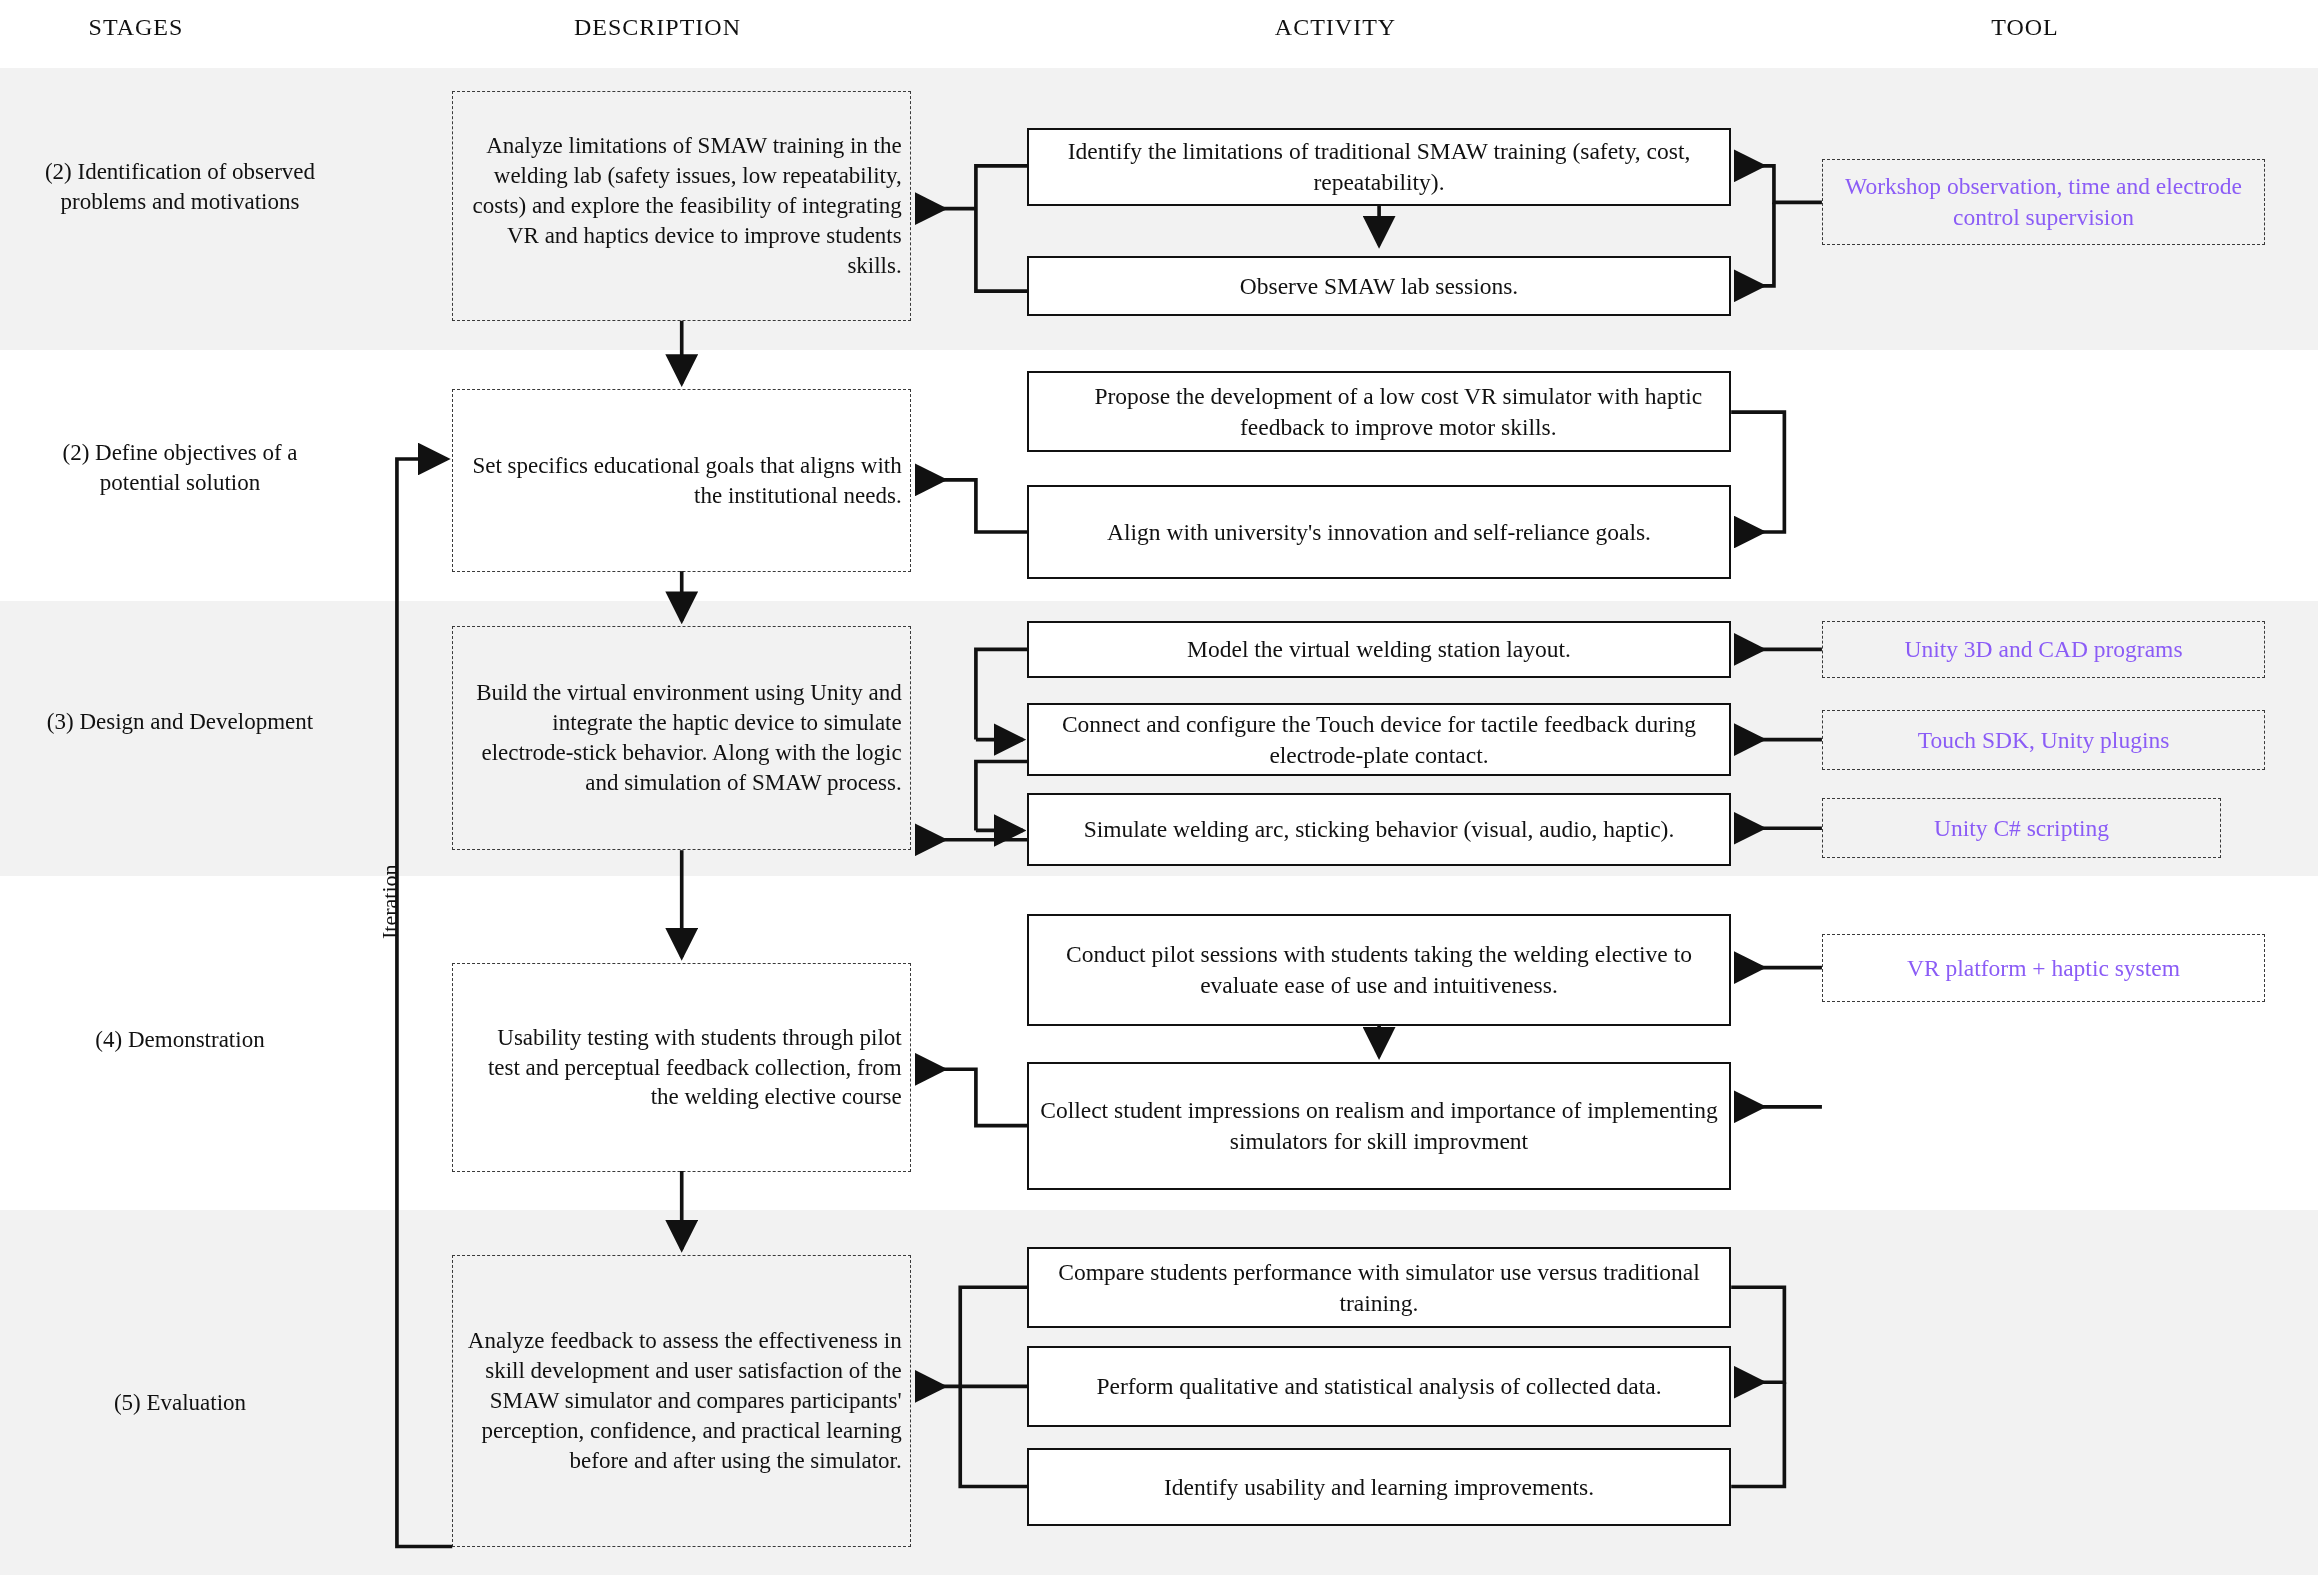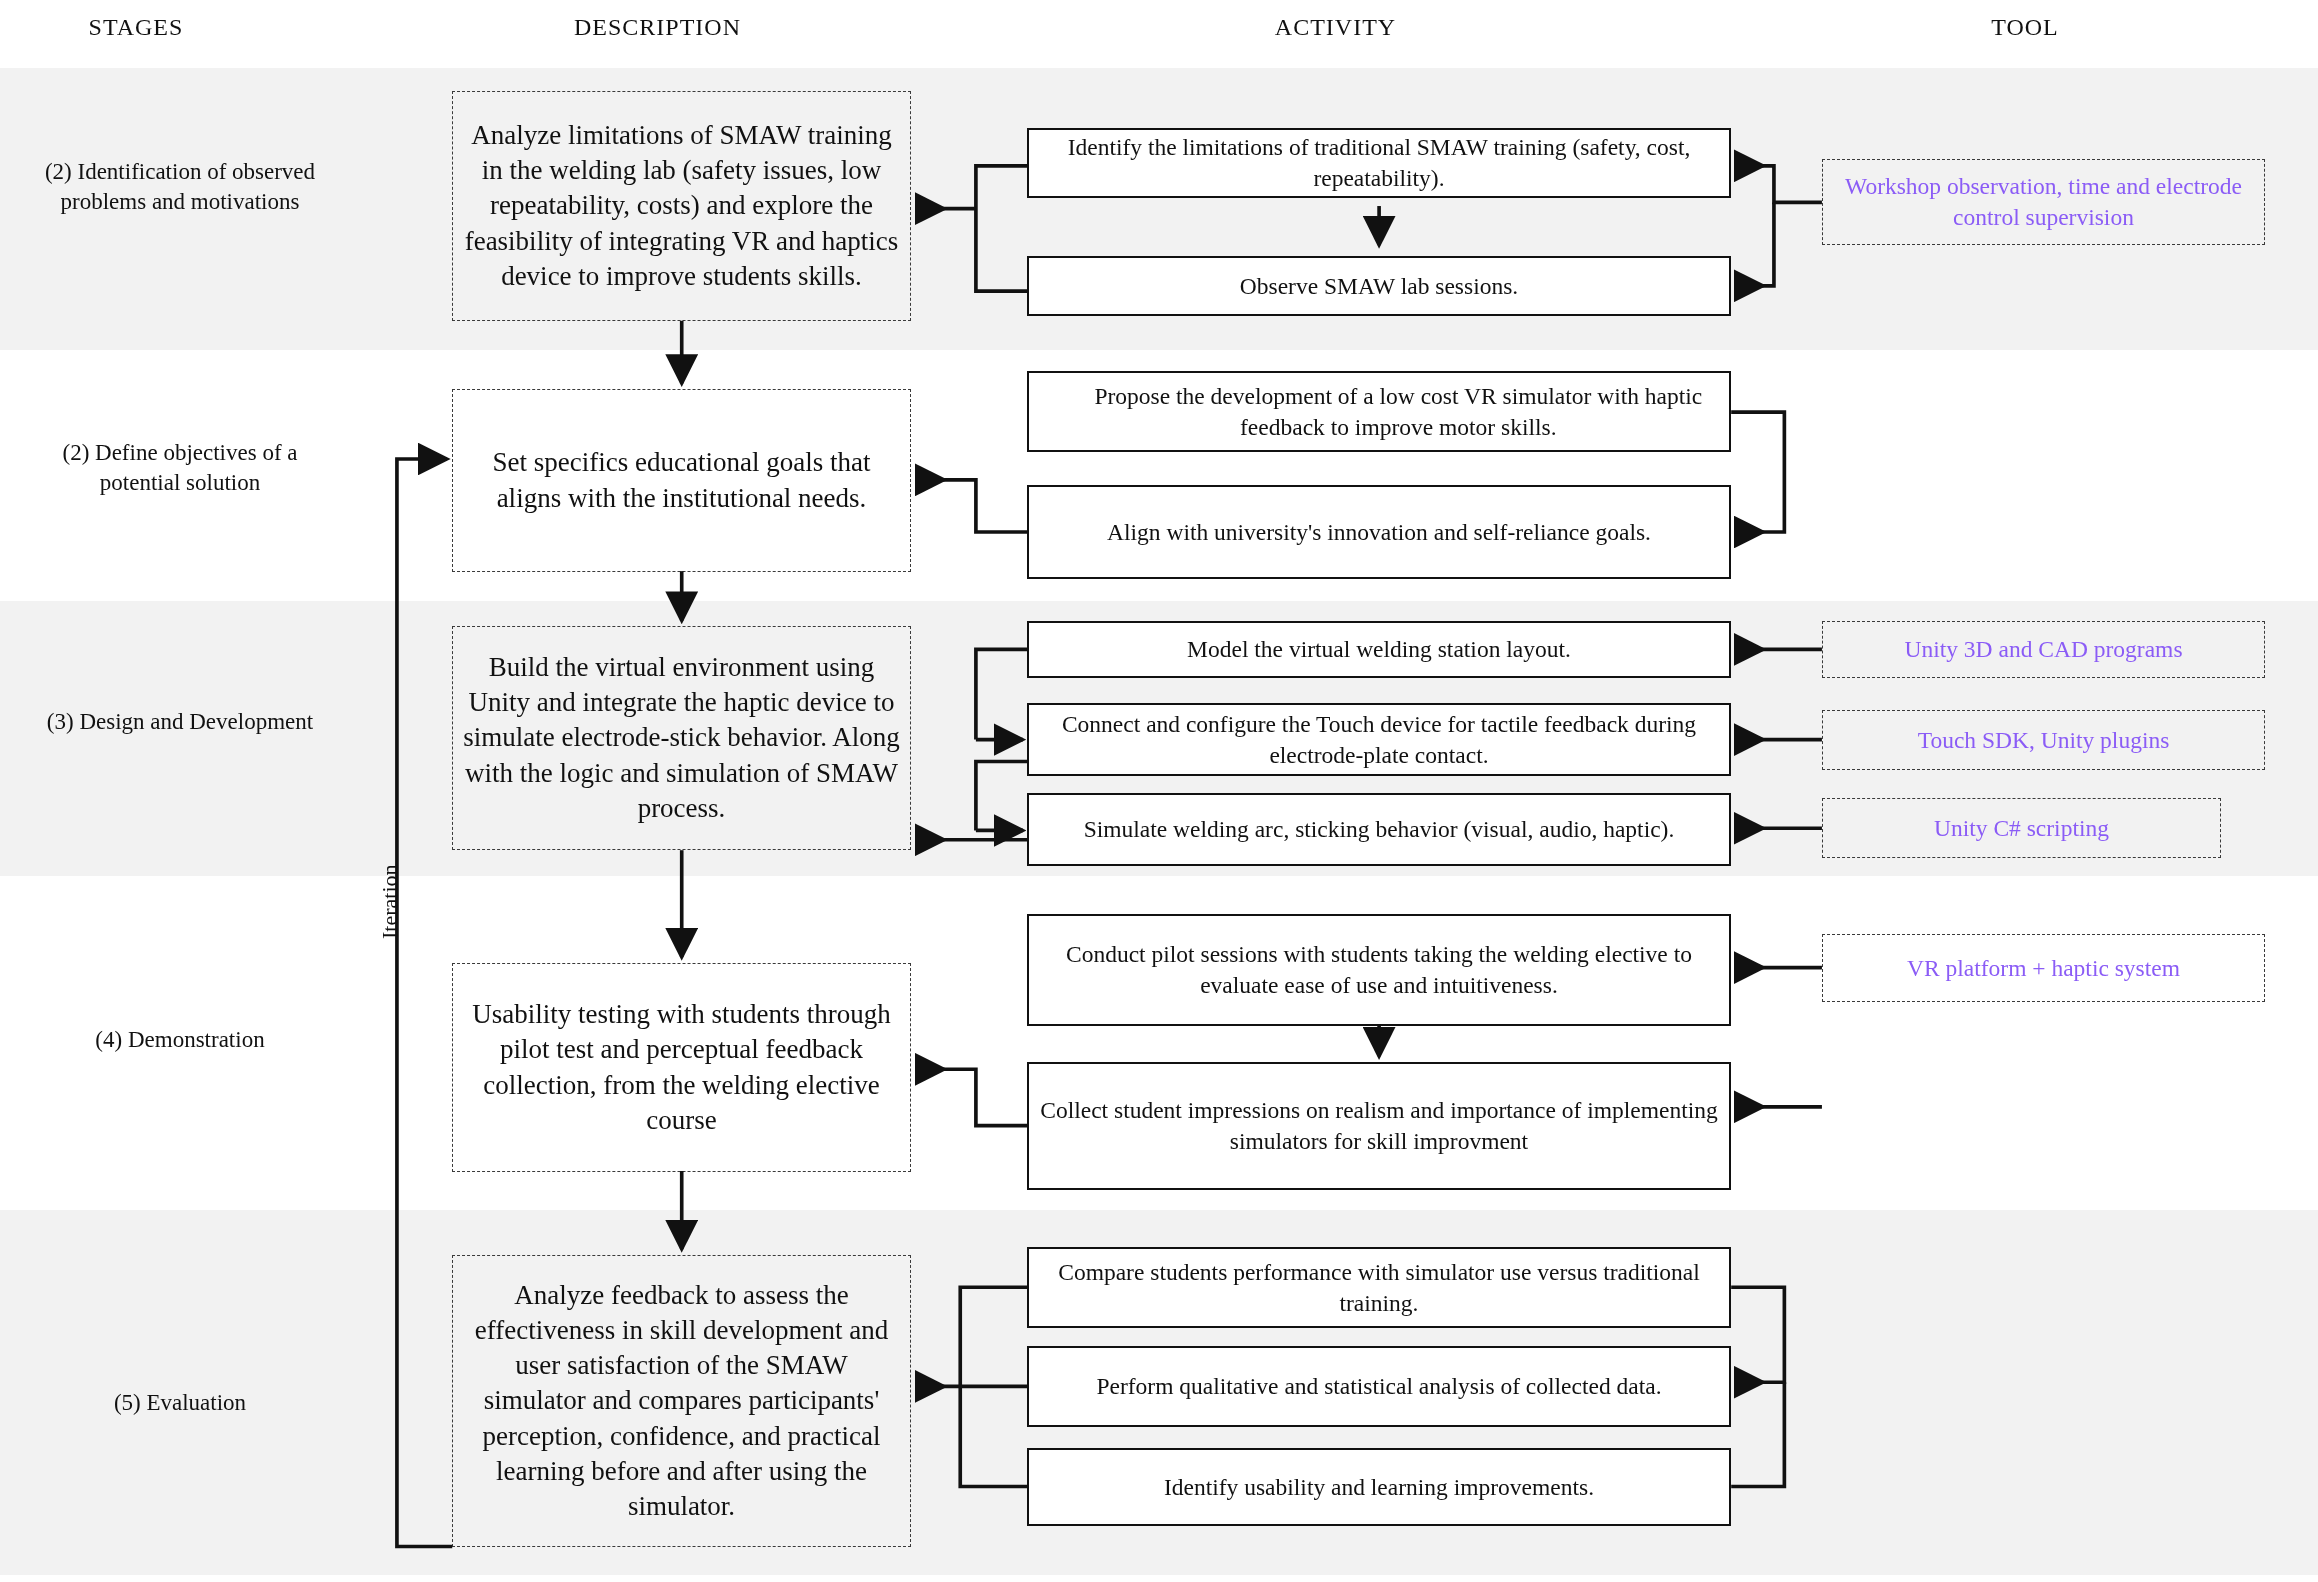--- a/index.html
+++ b/index.html
@@ -38,22 +38,22 @@
   }
 
   
   .desc-box{
     position:absolute;
     border:1.6px dashed #3a3a3a;
     background:transparent;
     display:flex;
     align-items:center;
     justify-content:center;
-    text-align:center;
-    font-size:27px;
+    text-align:right;
+    font-size:23px;
     line-height:1.30;
     padding:5.2px 8.3px;
     box-sizing:border-box;
     color:#111;
   }
 
   
   .act-box{
     position:absolute;
     border:2.1px solid #111;
@@ -121,21 +121,21 @@
   <div class="stage-label" style="left:21px;top:1388px;width:318px;">(5) Evaluation</div>
 
   <div class="iteration-label" style="left:377px;top:939px;">Iteration</div>
 
   <div class="desc-box" style="left:452px;top:91px;width:459px;height:230px;">Analyze limitations of SMAW training in the welding lab (safety issues, low repeatability, costs) and explore the feasibility of integrating VR and haptics device to improve students skills.</div>
   <div class="desc-box" style="left:452px;top:389px;width:459px;height:183px;">Set specifics educational goals that aligns with the institutional needs.</div>
   <div class="desc-box" style="left:452px;top:626px;width:459px;height:224px;">Build the virtual environment using Unity and integrate the haptic device to simulate electrode-stick behavior. Along with the logic and simulation of SMAW process.</div>
   <div class="desc-box" style="left:452px;top:963px;width:459px;height:209px;">Usability testing with students through pilot test and perceptual feedback collection, from the welding elective course</div>
   <div class="desc-box" style="left:452px;top:1255px;width:459px;height:292px;">Analyze feedback to assess the effectiveness in skill development and user satisfaction of the SMAW simulator and compares participants' perception, confidence, and practical learning before and after using the simulator.</div>
 
-  <div class="act-box" style="left:1027px;top:128px;width:704px;height:70px;">Identify the limitations of traditional SMAW training (safety, cost, repeatability).</div>
+  <div class="act-box" style="left:1027px;top:128px;width:704px;height:78px;">Identify the limitations of traditional SMAW training (safety, cost, repeatability).</div>
   <div class="act-box" style="left:1027px;top:256px;width:704px;height:60px;">Observe SMAW lab sessions.</div>
 
   <div class="act-box" style="left:1027px;top:371px;width:704px;height:81px;padding-left:48px;">Propose the development of a low cost VR simulator with haptic feedback to improve motor skills.</div>
   <div class="act-box" style="left:1027px;top:485px;width:704px;height:94px;">Align with university's innovation and self-reliance goals.</div>
 
   <div class="act-box" style="left:1027px;top:621px;width:704px;height:57px;">Model the virtual welding station layout.</div>
   <div class="act-box" style="left:1027px;top:703px;width:704px;height:73px;">Connect and configure the Touch device for tactile feedback during electrode-plate contact.</div>
   <div class="act-box" style="left:1027px;top:793px;width:704px;height:73px;">Simulate welding arc, sticking behavior (visual, audio, haptic).</div>
 
   <div class="act-box" style="left:1027px;top:914px;width:704px;height:112px;">Conduct pilot sessions with students taking the welding elective to evaluate ease of use and intuitiveness.</div>

